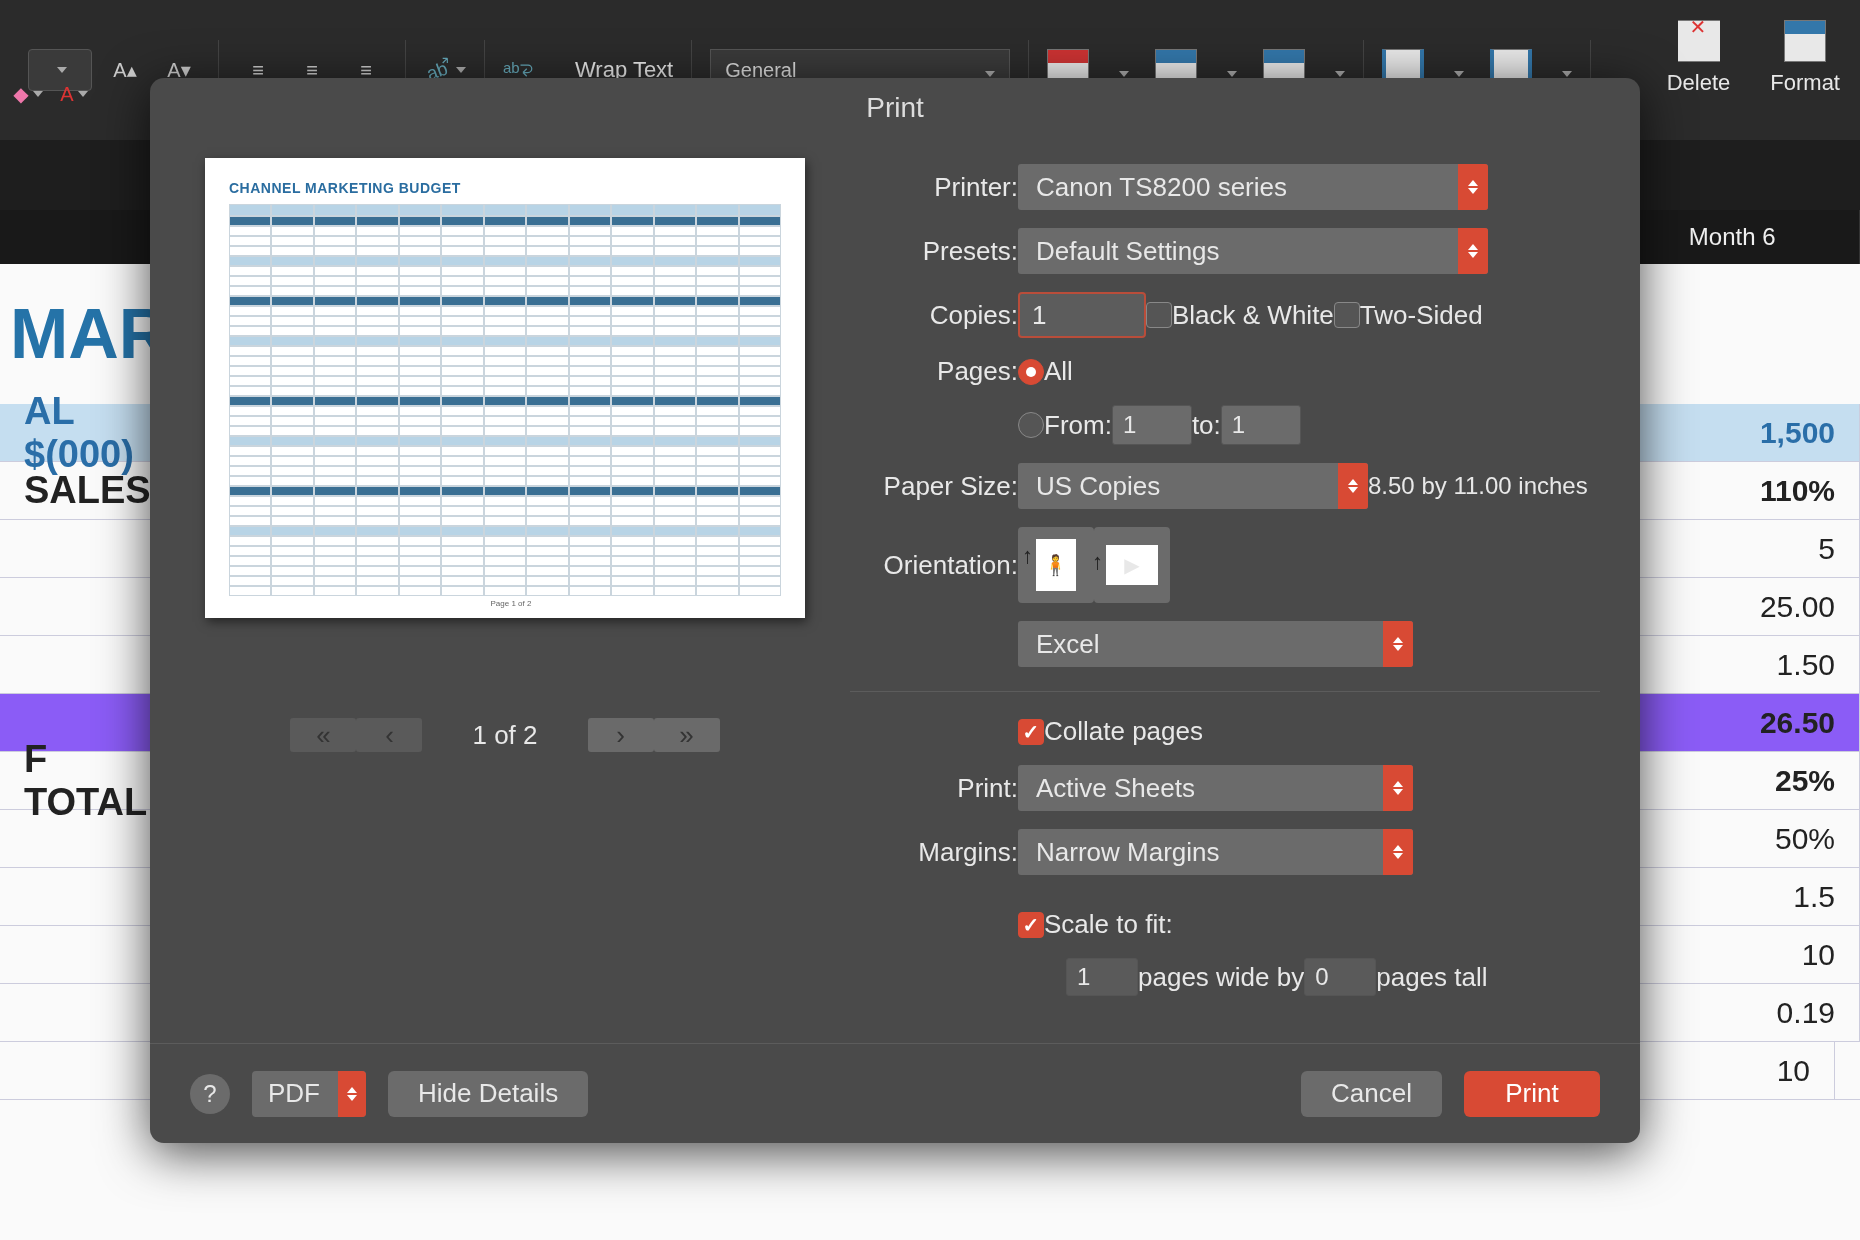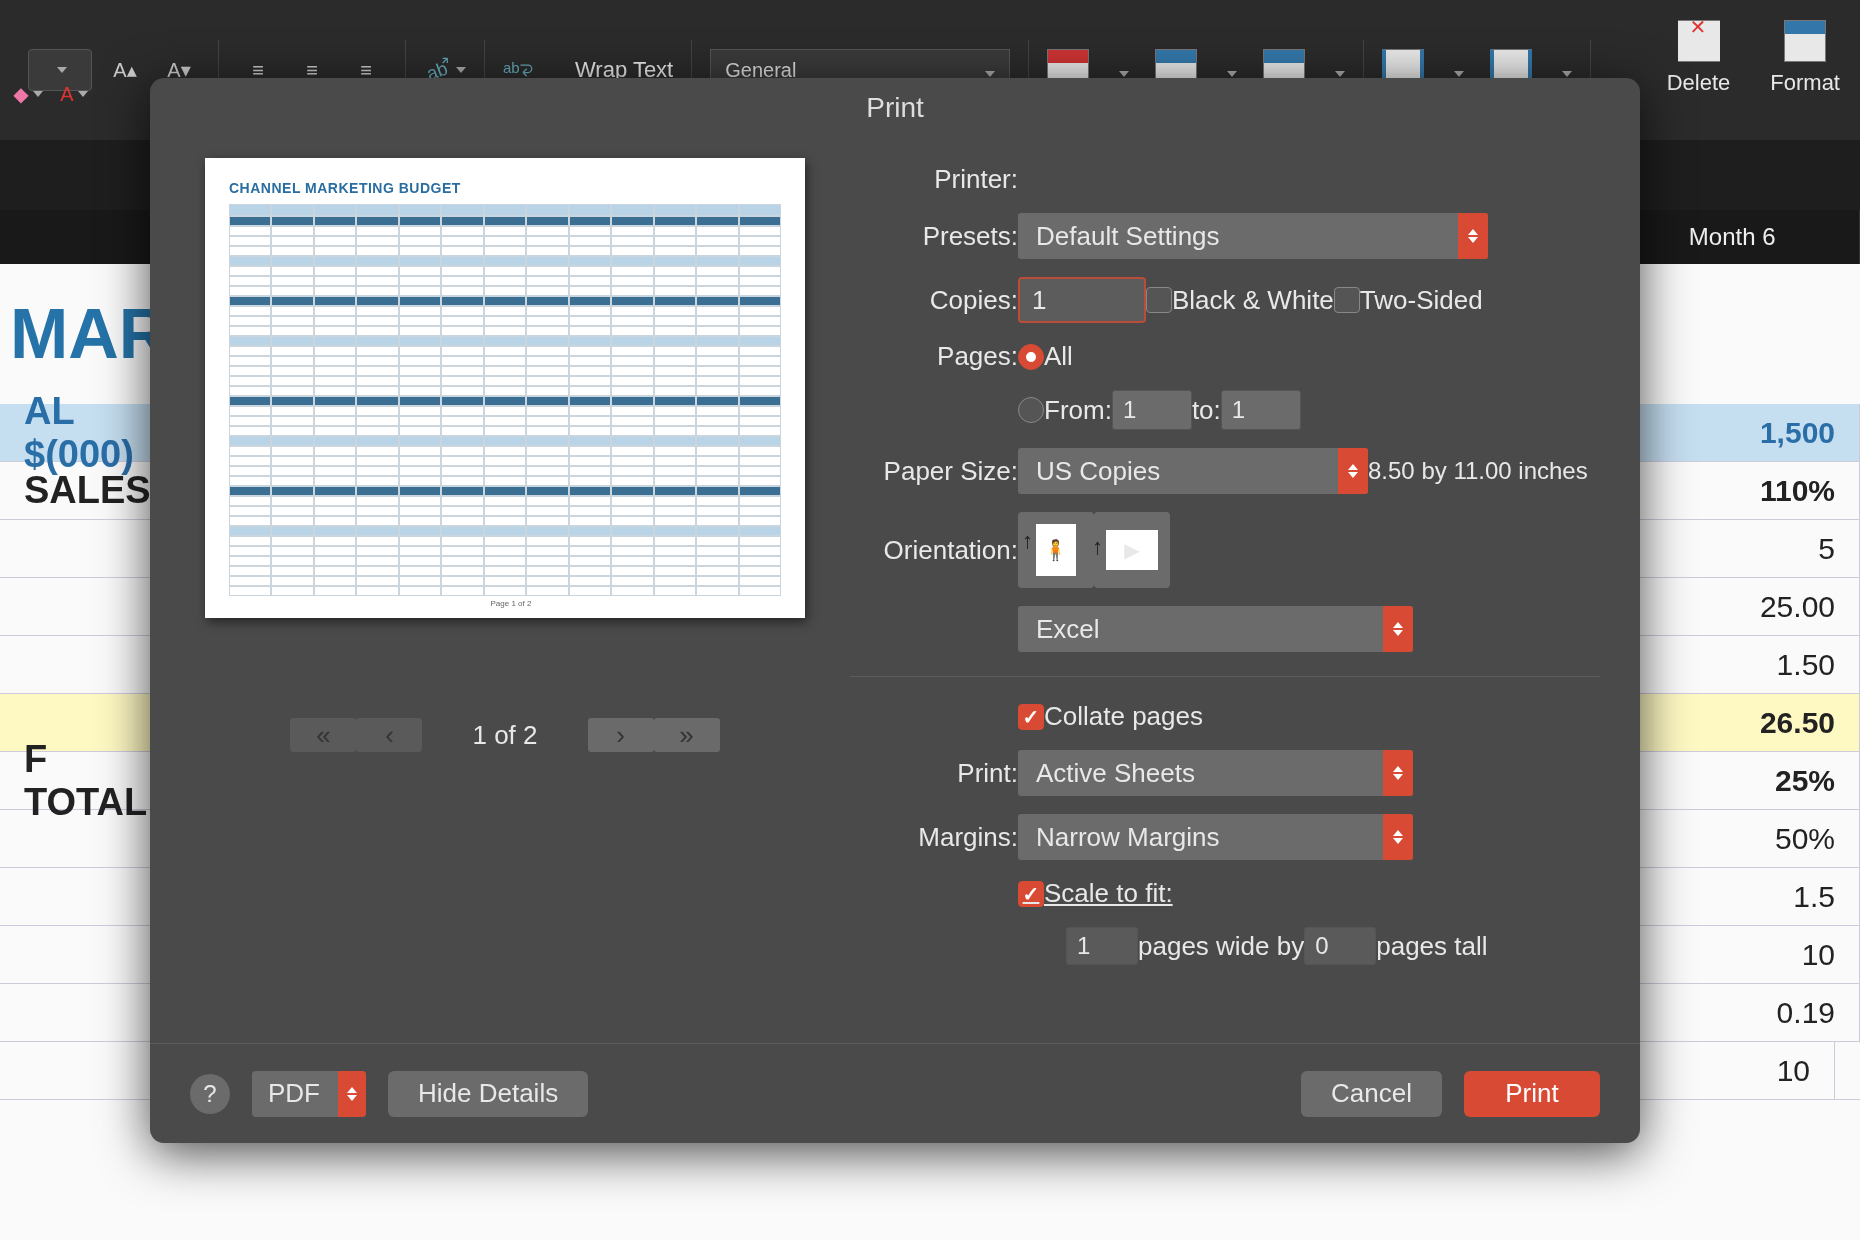--- a/index.html
+++ b/index.html
@@ -26,21 +26,21 @@
 
 
 .sheet { position: absolute; top: 210px; left: 0; right: 0; bottom: 0; background: #fafafa; z-index: 0; }
 .sheet-hdr { height: 54px; background: #191919; display:flex; }
 .sheet-hdr .cell { width: 260px; border-right: 1px solid #333; color: #eee; display:flex; align-items:center; justify-content:center; font-size:24px;}
 .sheet-rows { }
 .sheet-rows .r { height: 58px; display: flex; border-bottom: 1px solid #ccd; }
 .sheet-rows .r .cell { width: 260px; border-right: 1px solid #ccd; display: flex; align-items: center; justify-content: flex-end; padding: 0 24px; font-size: 30px; font-weight: 700; color: #222; }
 .sheet-rows .r .cell.lbl { justify-content: flex-start; font-size: 38px; font-weight: 900; width: 160px; }
 .sheet-rows .r.blue .cell { background: #c5def0; color: #2a6ea8; }
-.sheet-rows .r.blue2 .cell { background: #fef9c3; }
+.sheet-rows .r.blue2 .cell { background: #8b5cf6; }
 .sheet-title { font-size: 70px; font-weight: 900; color: #2573a8; padding: 30px 10px; }
 
 
 .dialog { position: absolute; top: 78px; left: 150px; width: 1490px; height: 1065px; background: #4a4a4a; border-radius: 14px; box-shadow: 0 10px 50px rgba(0,0,0,0.7); z-index: 10; color: #e8e8e8; font-size: 26px; }
 .dialog-title { text-align: center; padding: 14px 0; font-size: 28px; color: #ddd; }
 .dialog-body { display: flex; padding: 20px 40px 0 50px; gap: 40px; }
 
 
 .preview-pane { width: 610px; display: flex; flex-direction: column; align-items: center; }
 .preview-page { width: 600px; height: 460px; background: #fff; box-shadow: 2px 4px 10px rgba(0,0,0,0.5); position: relative; padding: 22px 24px 12px; }
@@ -848,20 +848,24 @@
           <div class="navbtn">›</div>
           <div class="navbtn">»</div>
         </div>
       </div>
     </div>
 
     <div class="form-pane">
 
       <div class="frow">
         <div class="flabel">Printer:</div>
+        <div class="select w460">
+          <span>Canon TS8200 series</span>
+          <span class="arrows"></span>
+        </div>
       </div>
 
       <div class="frow">
         <div class="flabel">Presets:</div>
         <div class="select w460">
           <span>Default Settings</span>
           <span class="arrows"></span>
         </div>
       </div>
 
@@ -938,21 +942,21 @@
       </div>
 
       <div class="frow">
         <div class="flabel">Margins:</div>
         <div class="select w390">
           <span>Narrow Margins</span>
           <span class="arrows"></span>
         </div>
       </div>
 
-      <div class="frow" style="text-decoration:underline;">
+      <div class="frow" style="margin-top:16px;">
         <div class="flabel"></div>
         <span class="chk on"></span>
         <span>Scale to fit:</span>
       </div>
 
       <div class="frow">
         <div class="flabel"></div>
         <div style="width:48px;"></div>
         <input class="numg sm" value="1" style="">
         <span>pages wide by</span>

